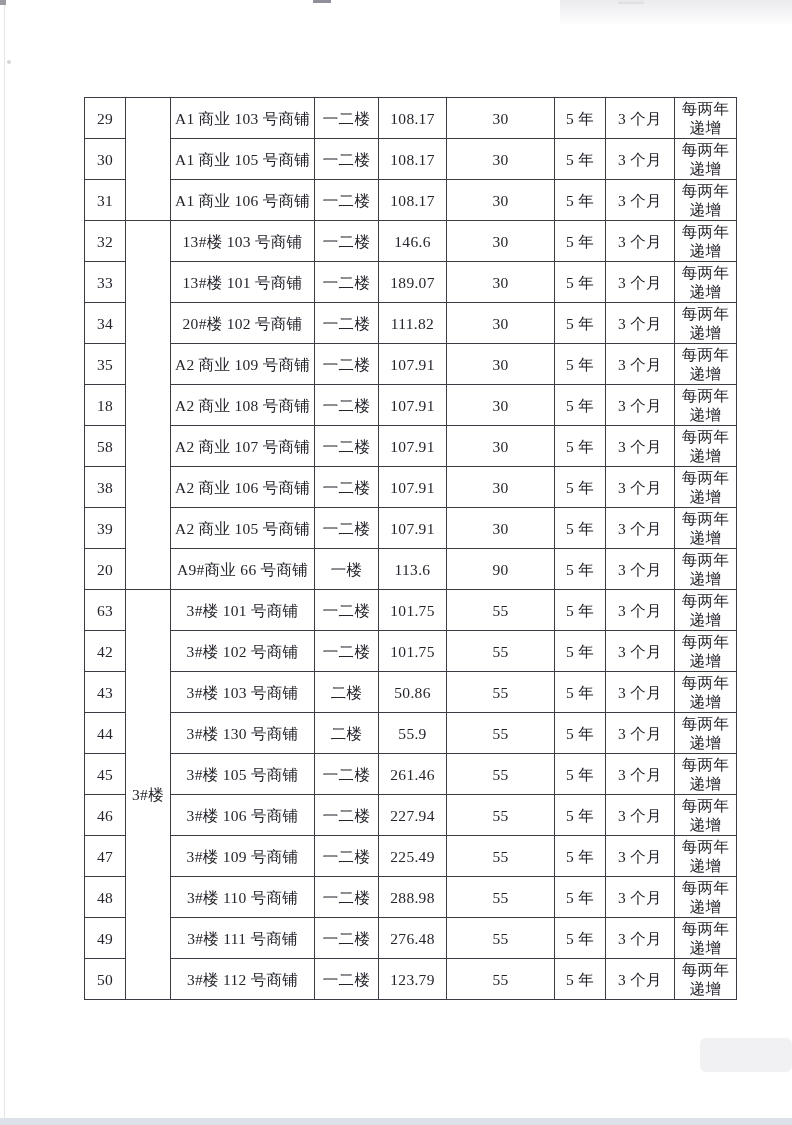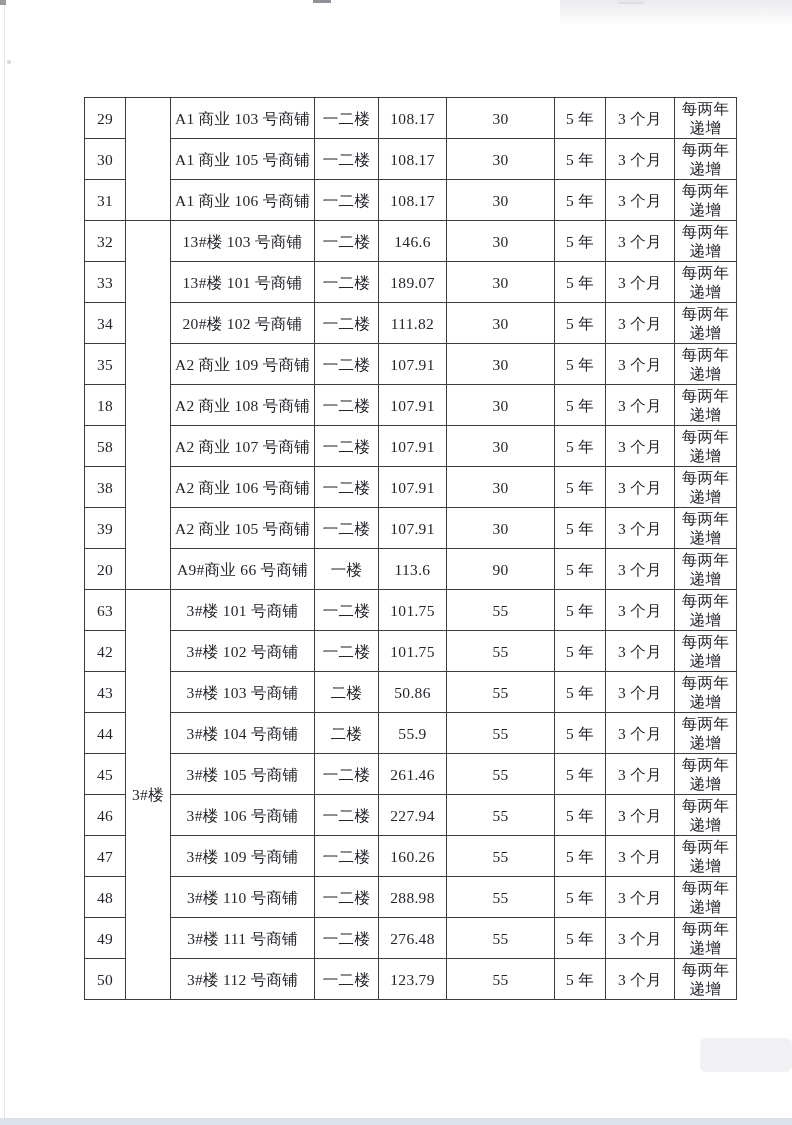--- a/index.html
+++ b/index.html
@@ -213,21 +213,21 @@
     <td class="name-cell">3#楼 103 号商铺</td>
     <td class="floor-cell">二楼</td>
     <td class="area-cell">50.86</td>
     <td class="price-cell">55</td>
     <td class="term-cell">5 年</td>
     <td class="period-cell">3 个月</td>
     <td class="adjust-cell">每两年递增</td>
   </tr>
       <tr>
     <td class="no-cell">44</td>
-    <td class="name-cell">3#楼 104 号商铺</td>
+    <td class="name-cell">3#楼 130 号商铺</td>
     <td class="floor-cell">二楼</td>
     <td class="area-cell">55.9</td>
     <td class="price-cell">55</td>
     <td class="term-cell">5 年</td>
     <td class="period-cell">3 个月</td>
     <td class="adjust-cell">每两年递增</td>
   </tr>
       <tr>
     <td class="no-cell">45</td>
     <td class="name-cell">3#楼 105 号商铺</td>
@@ -245,21 +245,21 @@
     <td class="area-cell">227.94</td>
     <td class="price-cell">55</td>
     <td class="term-cell">5 年</td>
     <td class="period-cell">3 个月</td>
     <td class="adjust-cell">每两年递增</td>
   </tr>
       <tr>
     <td class="no-cell">47</td>
     <td class="name-cell">3#楼 109 号商铺</td>
     <td class="floor-cell">一二楼</td>
-    <td class="area-cell">160.26</td>
+    <td class="area-cell">225.49</td>
     <td class="price-cell">55</td>
     <td class="term-cell">5 年</td>
     <td class="period-cell">3 个月</td>
     <td class="adjust-cell">每两年递增</td>
   </tr>
       <tr>
     <td class="no-cell">48</td>
     <td class="name-cell">3#楼 110 号商铺</td>
     <td class="floor-cell">一二楼</td>
     <td class="area-cell">288.98</td>

